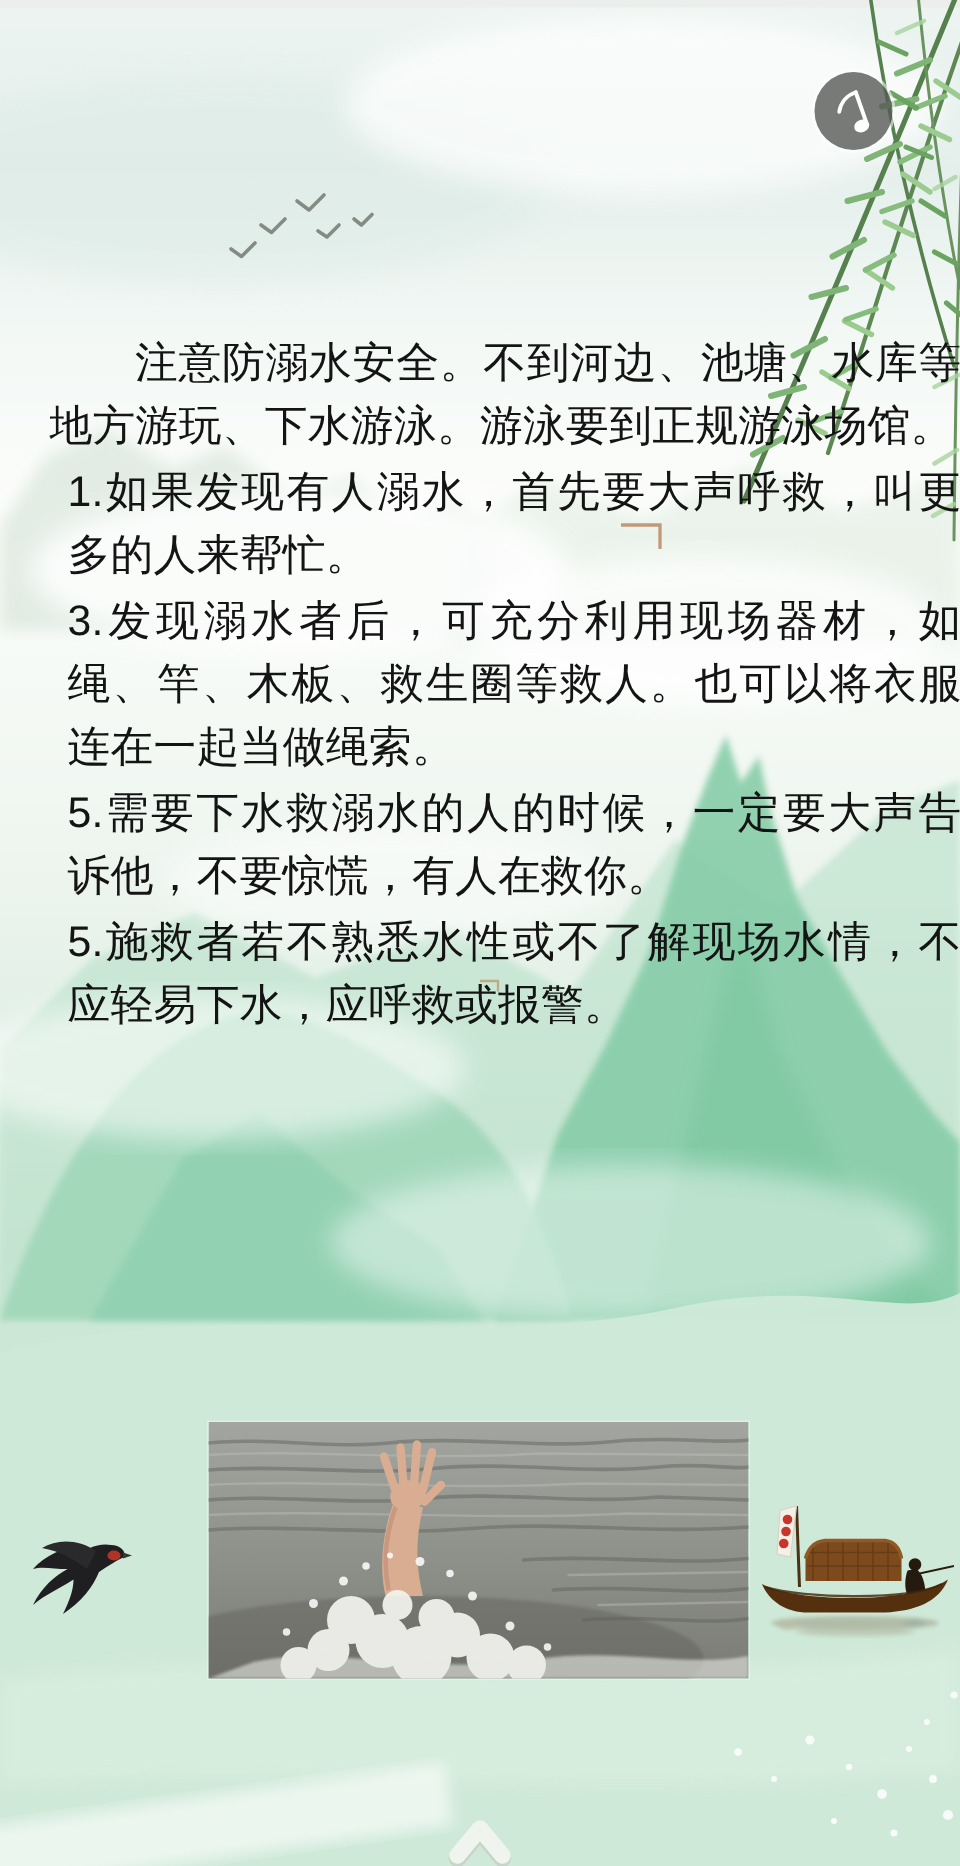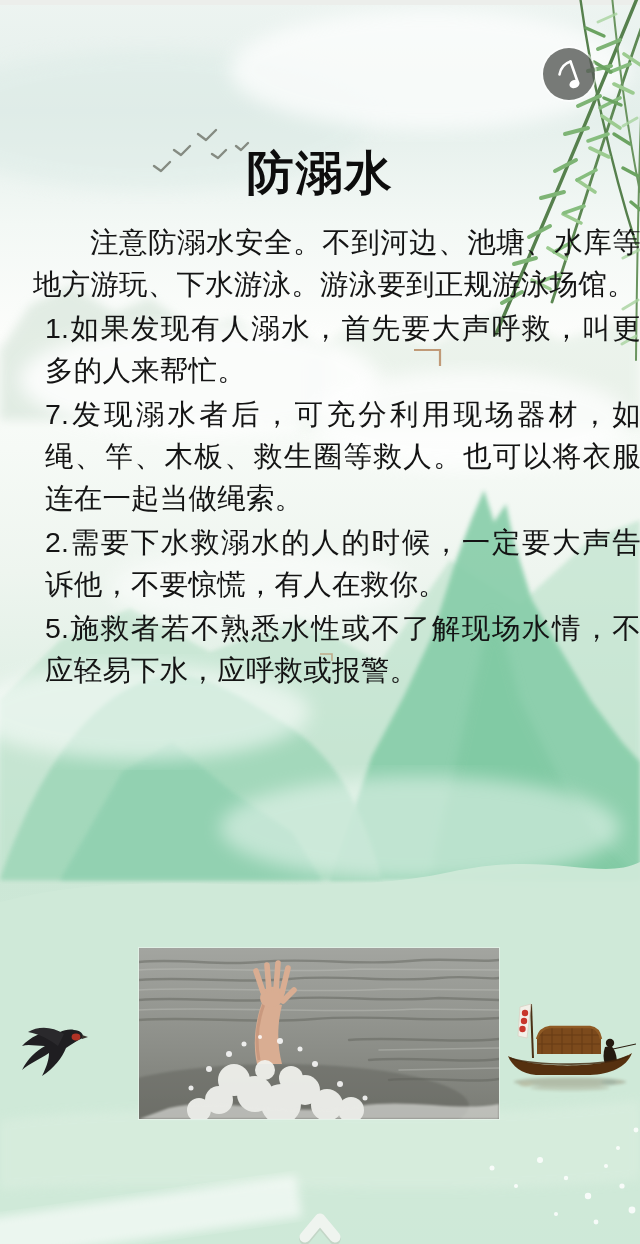--- a/index.html
+++ b/index.html
@@ -165,27 +165,26 @@
   <div class="music-btn">
     <svg width="52" height="52" viewBox="0 0 52 52">
       <g stroke="#ffffff" stroke-width="2.6" fill="none" stroke-linecap="round">
         <path d="M34.5,33.5 L27.5,13.5"></path>
         <path d="M27.5,13.5 C21.5,15.5 17.5,20.5 16.5,26.5"></path>
       </g>
       <ellipse cx="31.5" cy="36" rx="5.2" ry="4.1" fill="#ffffff" transform="rotate(-22 31.5 36)"></ellipse>
     </svg>
   </div>
 
-  <h1 class="title">防溺水</h1>
 
   <div class="article">
     <p class="intro">注意防溺水安全。不到河边、池塘、水库等地方游玩、下水游泳。游泳要到正规游泳场馆。</p>
     <p>1.如果发现有人溺水，首先要大声呼救，叫更多的人来帮忙。</p>
-    <p>7.发现溺水者后，可充分利用现场器材，如绳、竿、木板、救生圈等救人。也可以将衣服连在一起当做绳索。</p>
-    <p>2.需要下水救溺水的人的时候，一定要大声告诉他，不要惊慌，有人在救你。</p>
+    <p>3.发现溺水者后，可充分利用现场器材，如绳、竿、木板、救生圈等救人。也可以将衣服连在一起当做绳索。</p>
+    <p>5.需要下水救溺水的人的时候，一定要大声告诉他，不要惊慌，有人在救你。</p>
     <p>5.施救者若不熟悉水性或不了解现场水情，不应轻易下水，应呼救或报警。</p>
   </div>
 
   <svg class="abs" style="left:412px;top:348px;" width="32" height="22" viewBox="0 0 32 22">
     <path d="M2,2 H28 V18" fill="none" stroke="#b98a63" stroke-width="2.2" opacity="0.85"></path>
   </svg>
   <svg class="abs" style="left:318px;top:652px;" width="18" height="12" viewBox="0 0 18 12">
     <path d="M2,2 H14 V9" fill="none" stroke="#b98a63" stroke-width="1.6" opacity="0.65"></path>
   </svg>
 

